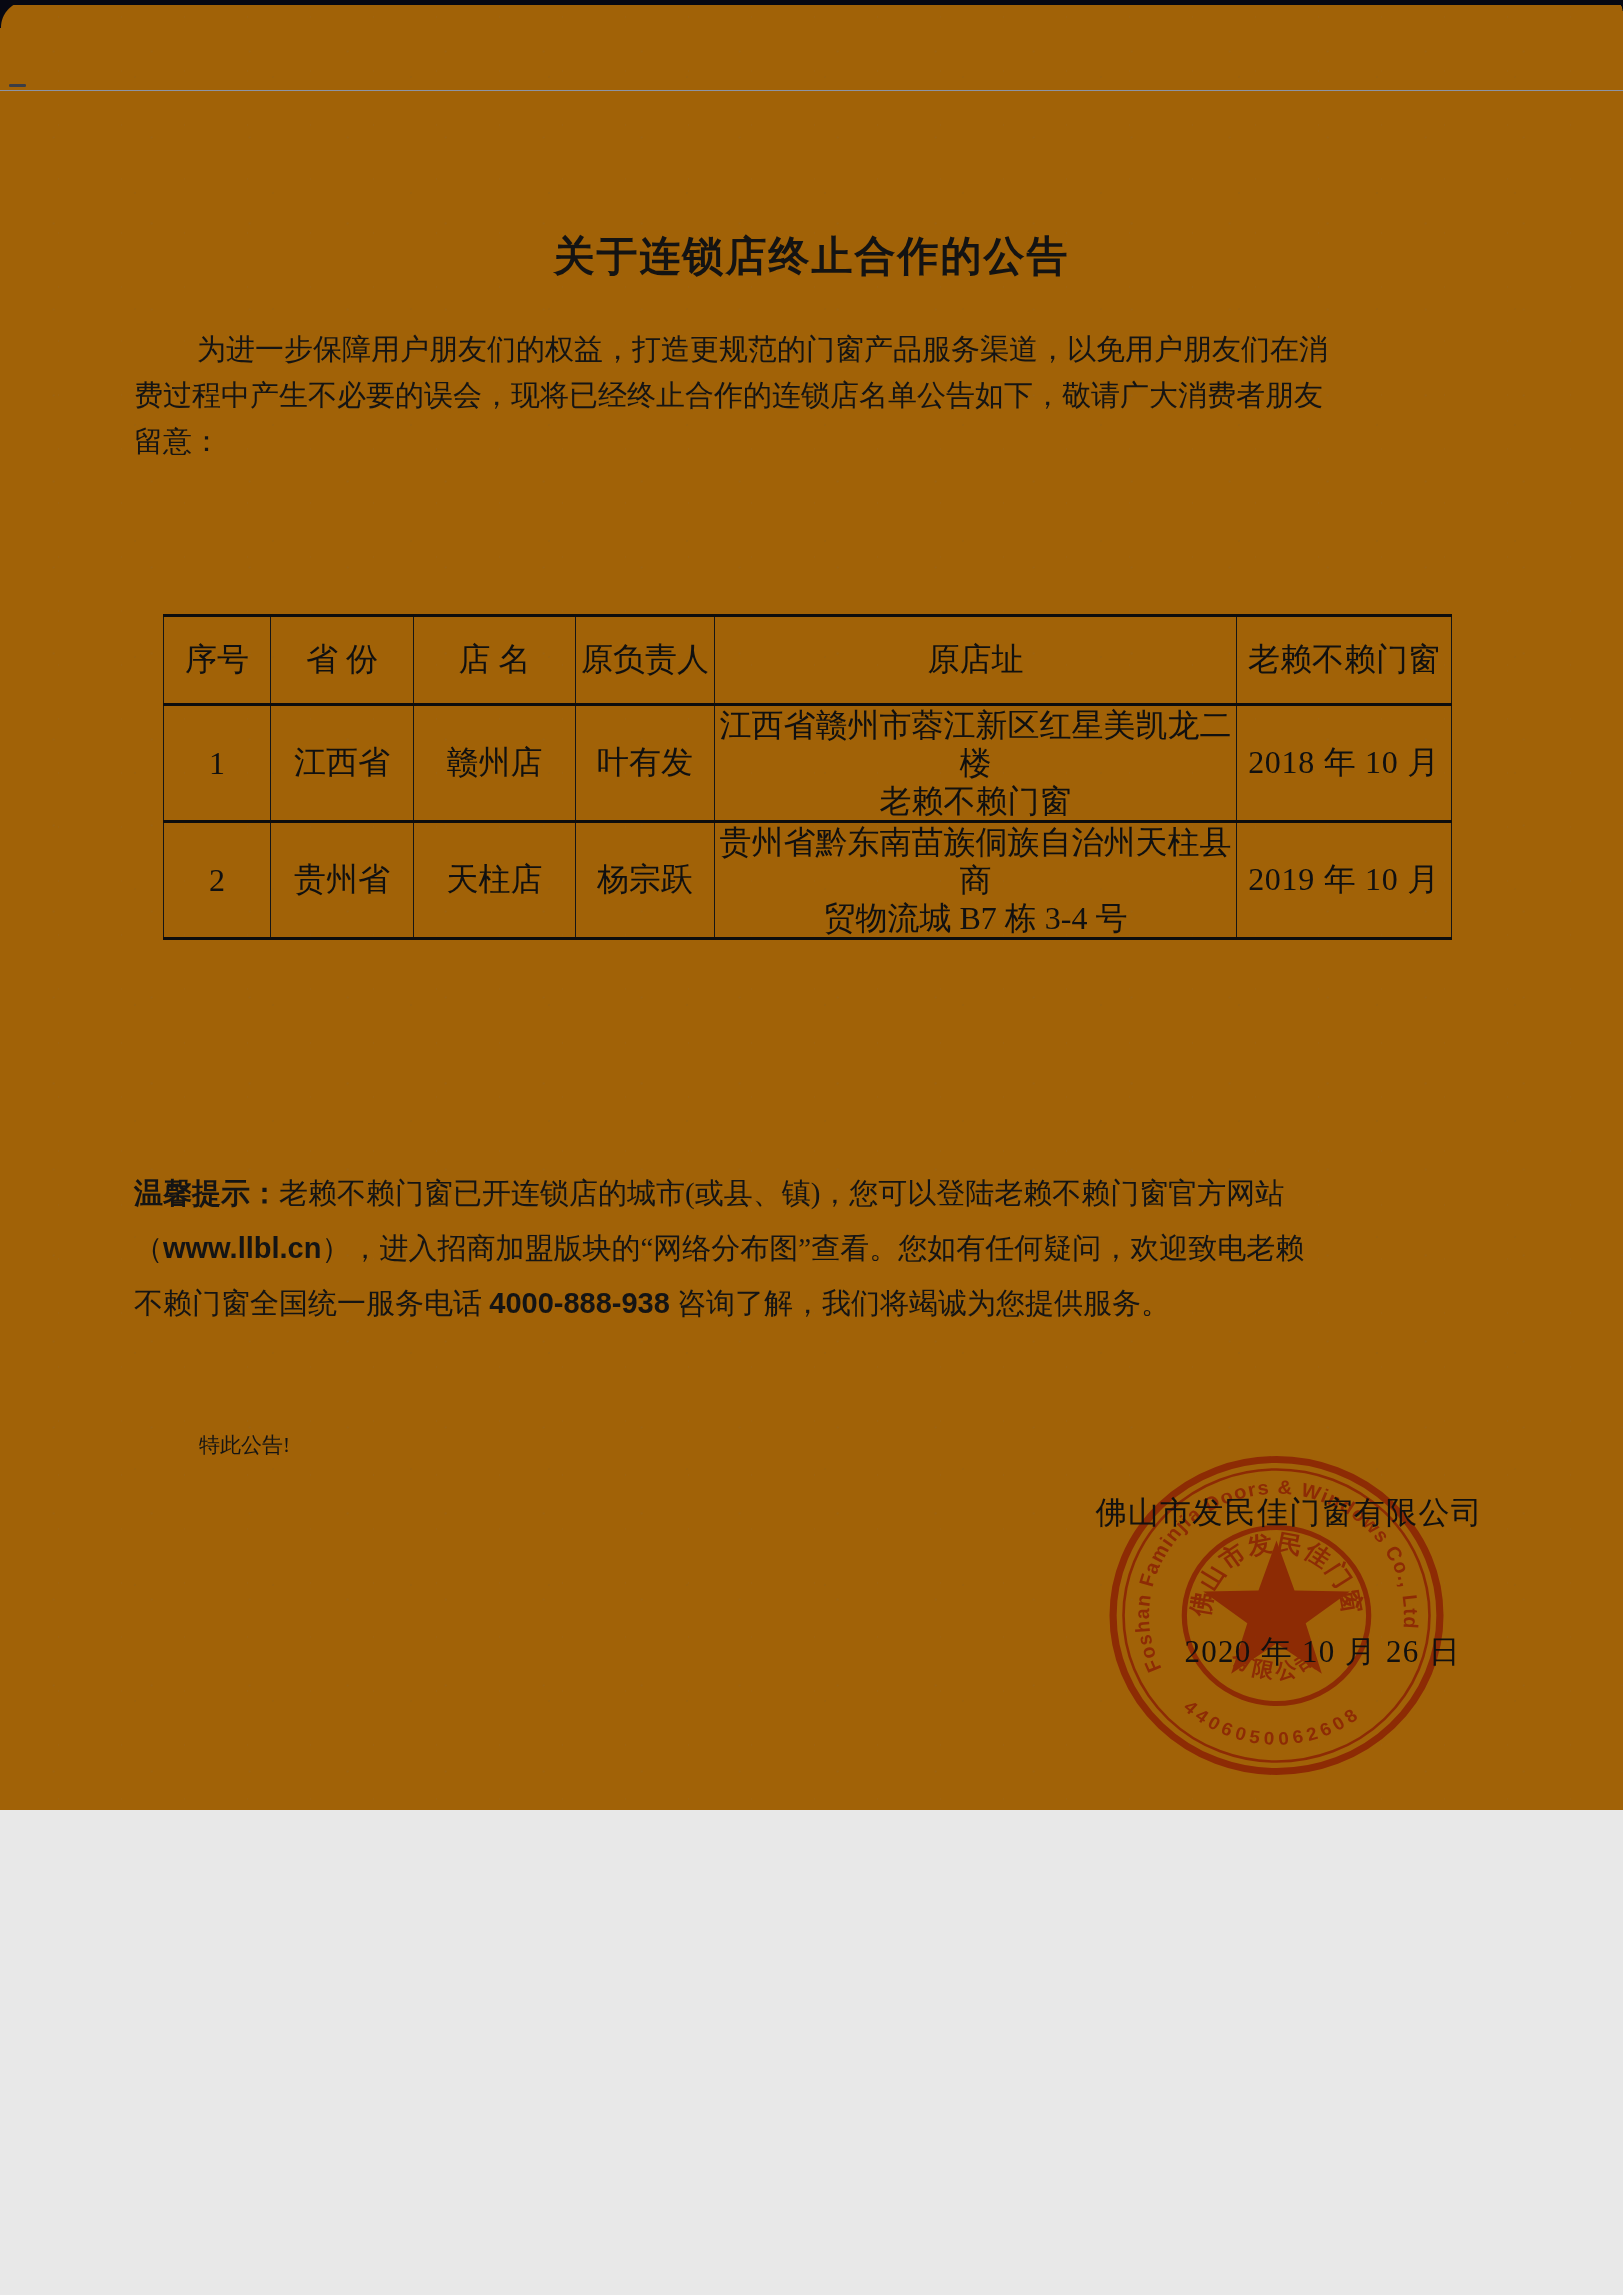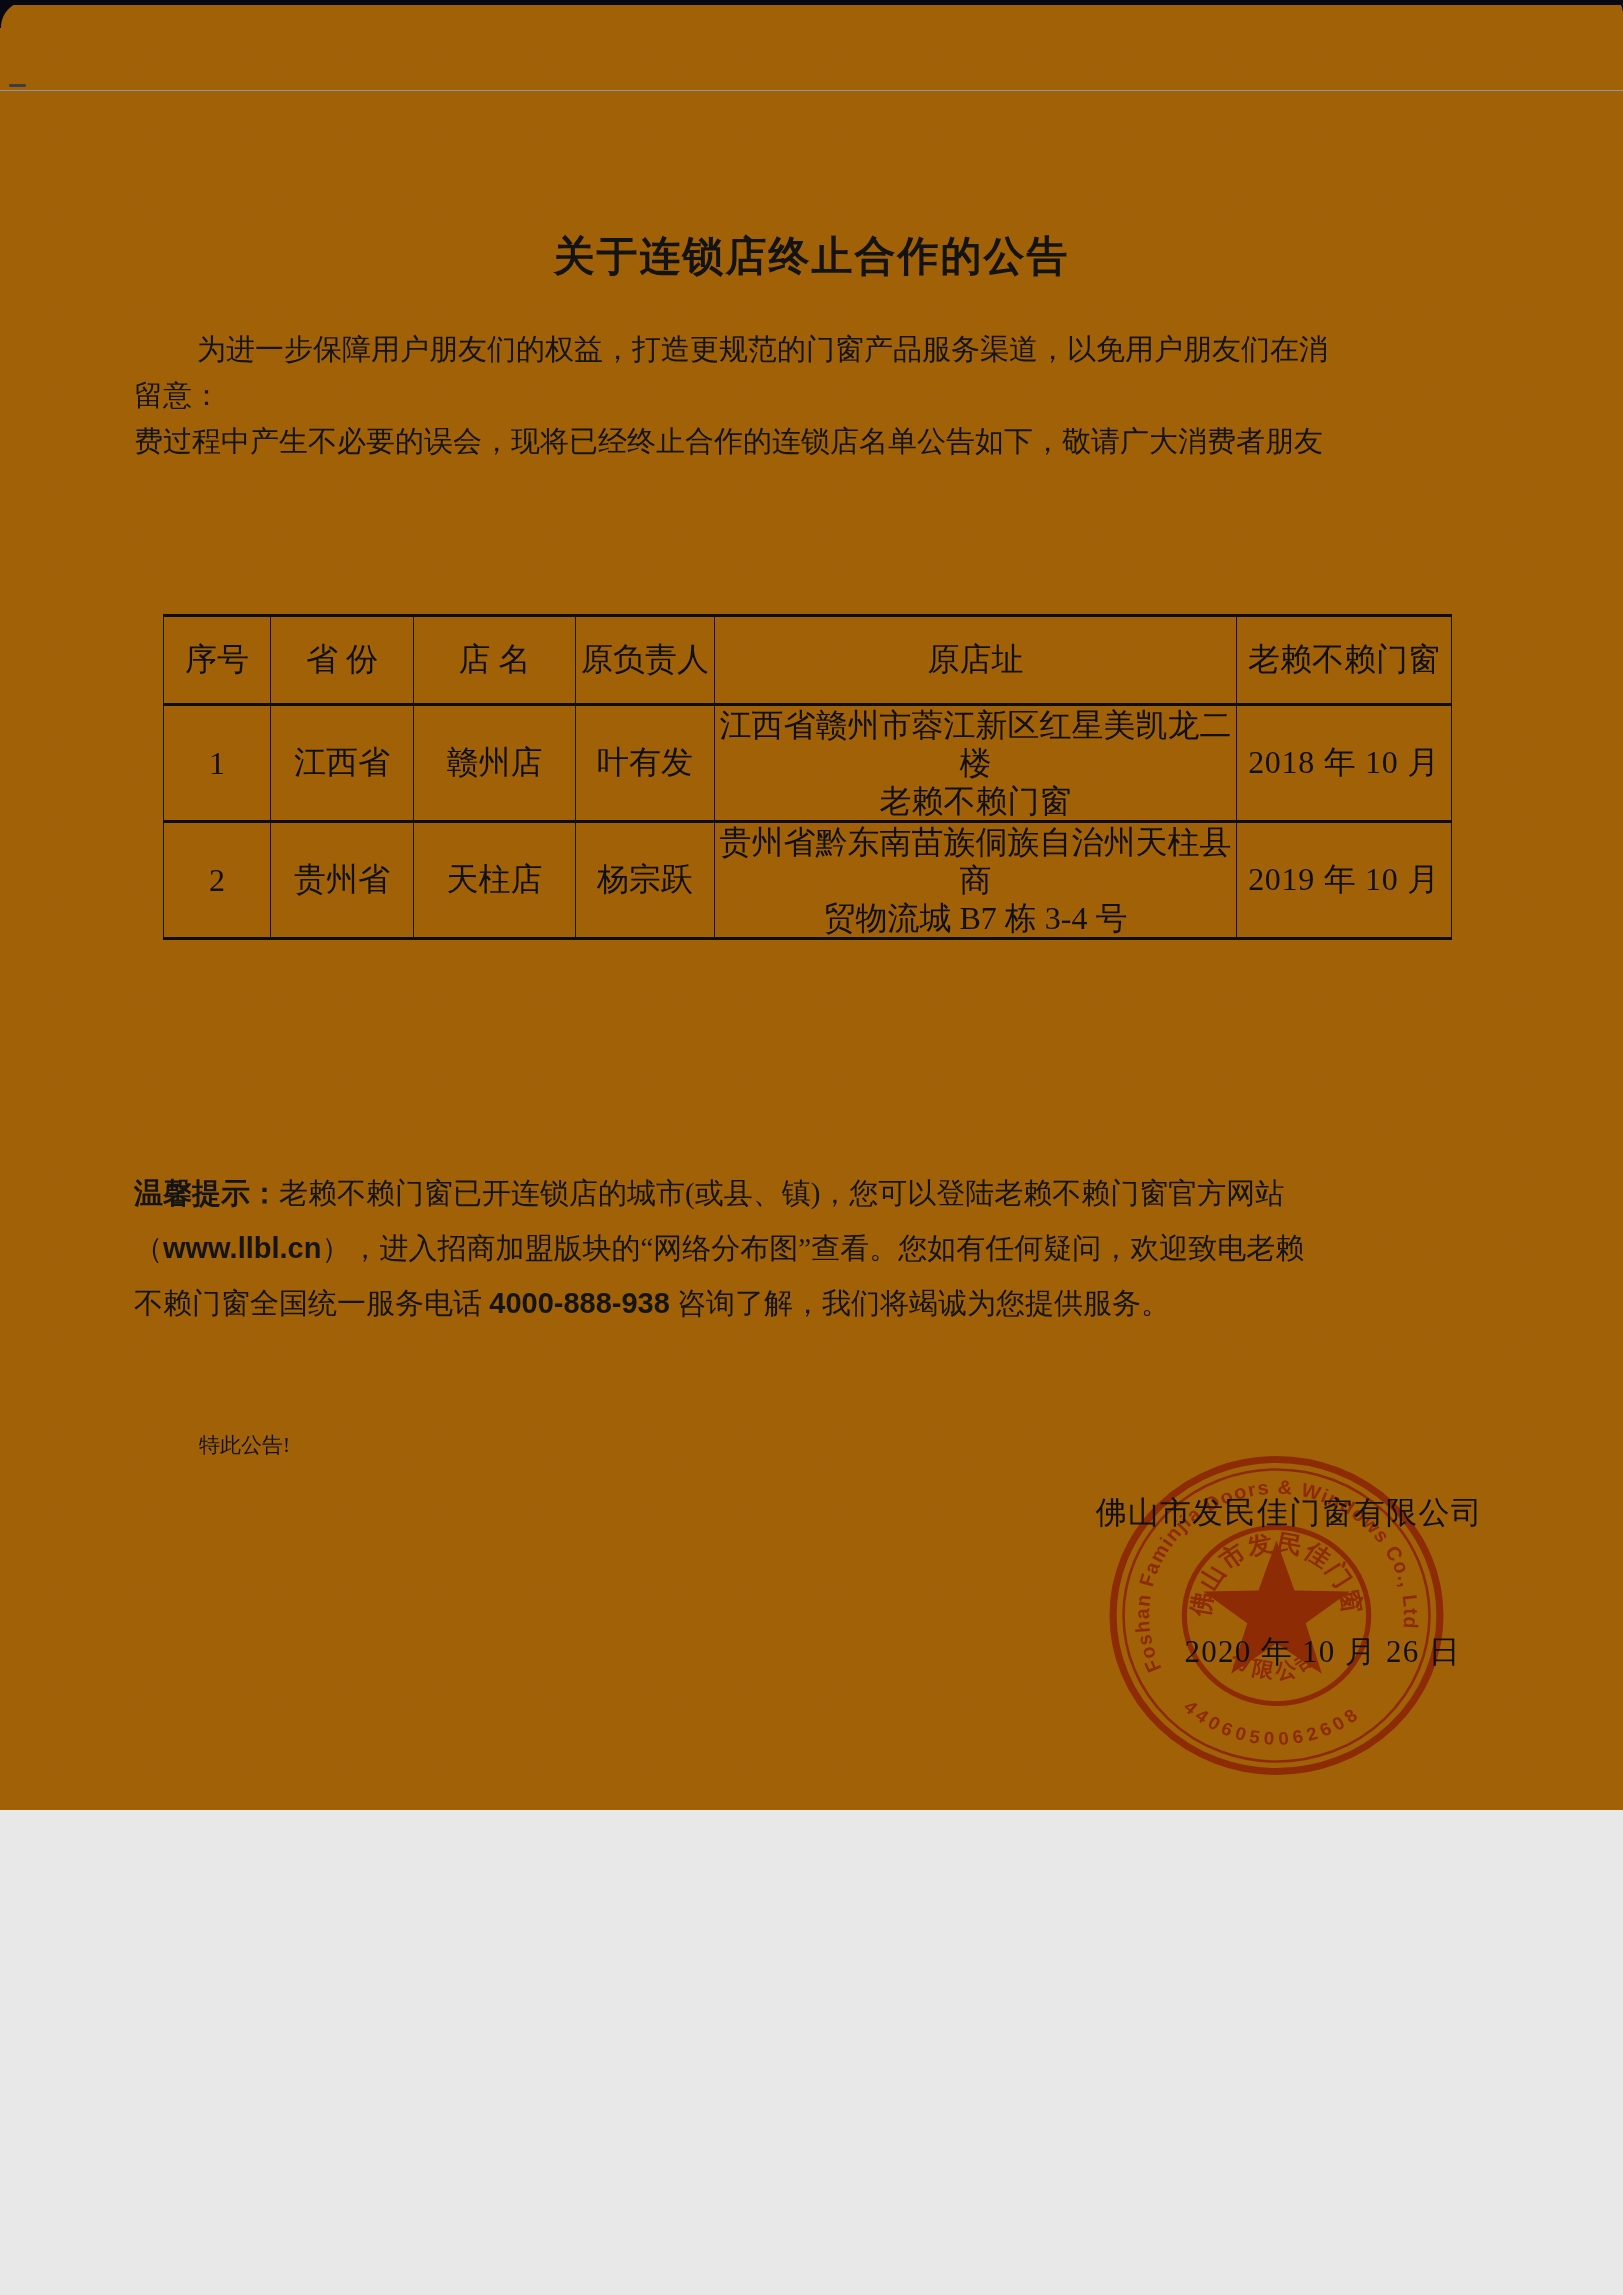--- a/index.html
+++ b/index.html
@@ -81,22 +81,22 @@
   <div class="top-bar"></div>
   <div class="corner-tl"></div>
   <div class="corner-tr"></div>
   <div class="scan-dash"></div>
   <div class="scan-line"></div>
 
   <div class="doc-title">关于连锁店终止合作的公告</div>
 
   <div class="intro">
     <div class="indent">为进一步保障用户朋友们的权益，打造更规范的门窗产品服务渠道，以免用户朋友们在消</div>
+    <div>费过程中产生不必要的误会，现将已经终止合作的连锁店名单公告如下，敬请广大消费者朋友</div>
     <div>留意：</div>
-    <div>费过程中产生不必要的误会，现将已经终止合作的连锁店名单公告如下，敬请广大消费者朋友</div>
   </div>
 
   <table class="stores">
     <colgroup>
       <col style="width:107px">
         <col style="width:143px">
         <col style="width:162px">
       <col style="width:139px">
         <col style="width:522px">
         <col style="width:215px">

